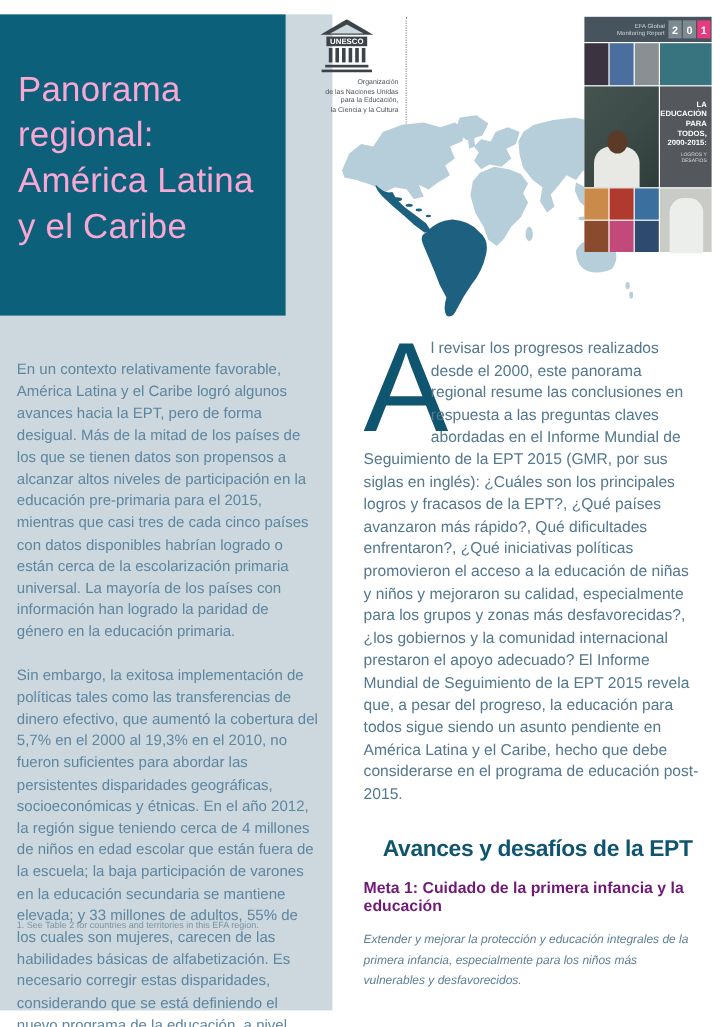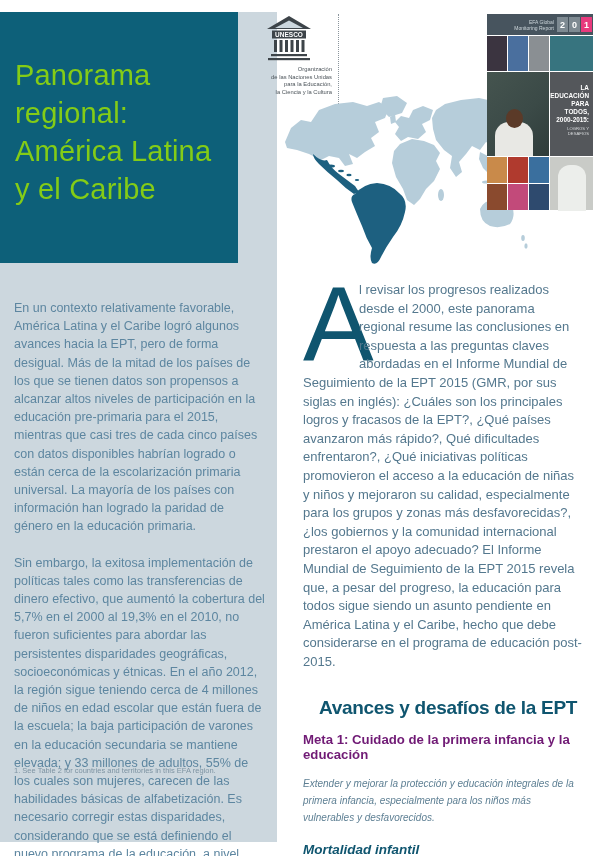--- a/index.html
+++ b/index.html
@@ -6,21 +6,21 @@
   .page{position:relative;width:600px;height:856px;background:#ffffff;overflow:hidden;
         font-family:"Liberation Sans","DejaVu Sans",sans-serif;}
 
   
   .band{position:absolute;left:0;top:12px;width:277px;height:830px;background:#ccd7de;}
 
   
   .teal-box{position:absolute;left:0;top:12px;width:238px;height:251px;background:#0d6079;}
   .teal-box .box-title{position:absolute;left:15px;top:44px;width:210px;
         font-size:29px;line-height:38px;font-weight:400;letter-spacing:.2px;
-        color:#84cc16;white-space:pre-line;}
+        color:#f9a8d4;white-space:pre-line;}
 
   
   .sidebar-text{position:absolute;left:14px;top:284px;width:252px;
         font-size:12.5px;line-height:18.2px;color:#5d86a0;}
   .sidebar-text p{margin:15px 0 18px 0;}
   .footnote{position:absolute;left:14px;top:766px;width:255px;
         font-size:7.5px;color:#7d93a2;}
 
   
   .unesco{position:absolute;left:244px;top:16px;width:90px;text-align:center;}
@@ -174,17 +174,16 @@
     <p>En un contexto relativamente favorable, América Latina y el Caribe logró algunos avances hacia la EPT, pero de forma desigual. Más de la mitad de los países de los que se tienen datos son propensos a alcanzar altos niveles de participación en la educación pre-primaria para el 2015, mientras que casi tres de cada cinco países con datos disponibles habrían logrado o están cerca de la escolarización primaria universal. La mayoría de los países con información han logrado la paridad de género en la educación primaria.</p>
     <p>Sin embargo, la exitosa implementación de políticas tales como las transferencias de dinero efectivo, que aumentó la cobertura del 5,7% en el 2000 al 19,3% en el 2010, no fueron suficientes para abordar las persistentes disparidades geográficas, socioeconómicas y étnicas. En el año 2012, la región sigue teniendo cerca de 4 millones de niños en edad escolar que están fuera de la escuela; la baja participación de varones en la educación secundaria se mantiene elevada; y 33 millones de adultos, 55% de los cuales son mujeres, carecen de las habilidades básicas de alfabetización. Es necesario corregir estas disparidades, considerando que se está definiendo el nuevo programa de la educación, a nivel mundial - para que niños, jóvenes y adultos se beneficien por igual de las oportunidades que ofrece la educación, independientemente de las circunstancias en las que nacieron o en las que viven.</p>
   </div>
   <div class="footnote">1. See Table 2 for countries and territories in this EFA region.</div>
 
   <div class="main-col">
     <p class="intro"><span class="dropcap">A</span><span>l revisar los progresos realizados desde el 2000, este panorama regional resume las conclusiones en respuesta a las preguntas claves abordadas en el Informe Mundial de Seguimiento de la EPT 2015 (GMR, por sus siglas en inglés): ¿Cuáles son los principales logros y fracasos de la EPT?, ¿Qué países avanzaron más rápido?, Qué dificultades enfrentaron?, ¿Qué iniciativas políticas promovieron el acceso a la educación de niñas y niños y mejoraron su calidad, especialmente para los grupos y zonas más desfavorecidas?, ¿los gobiernos y la comunidad internacional prestaron el apoyo adecuado? El Informe Mundial de Seguimiento de la EPT 2015 revela que, a pesar del progreso, la educación para todos sigue siendo un asunto pendiente en América Latina y el Caribe, hecho que debe considerarse en el programa de educación post-2015.</span></p>
     <div class="h1">Avances y desafíos de la EPT</div>
     <div class="h2">Meta 1: Cuidado de la primera infancia y la educación</div>
     <div class="lead">Extender y mejorar la protección y educación integrales de la primera infancia, especialmente para los niños más vulnerables y desfavorecidos.</div>
-    <div class="h3">Mortalidad infantil</div>
 
   </div>
 
 </div>
 
 </body></html>

